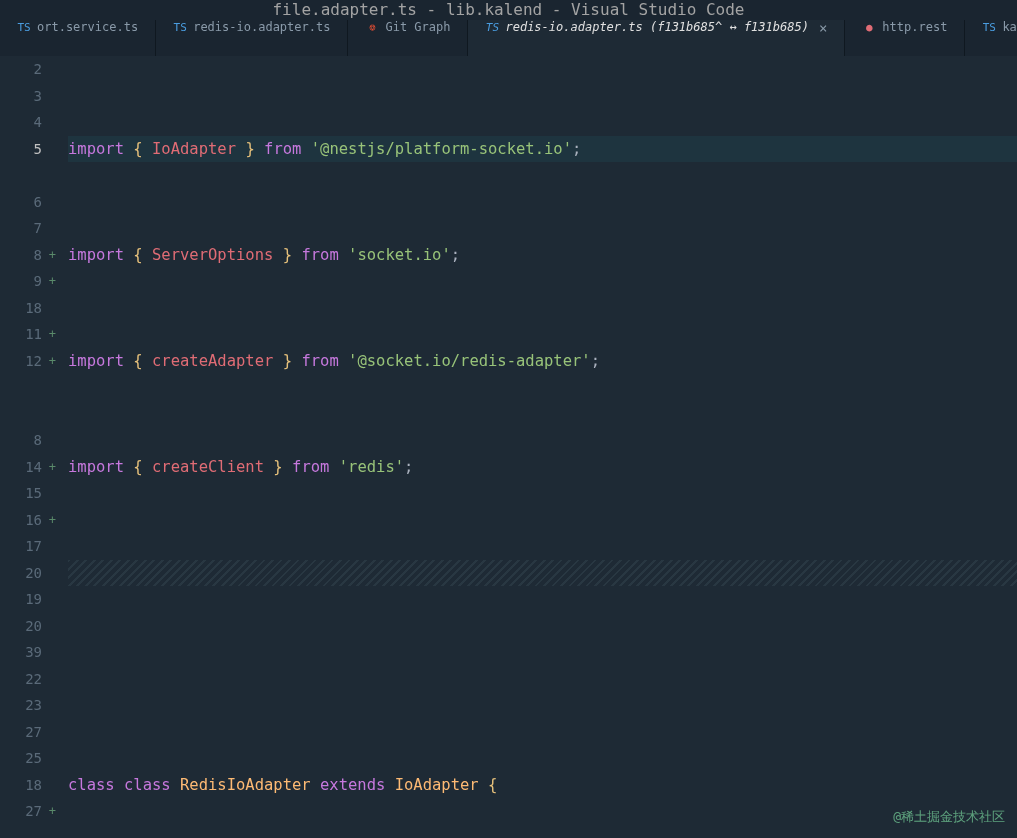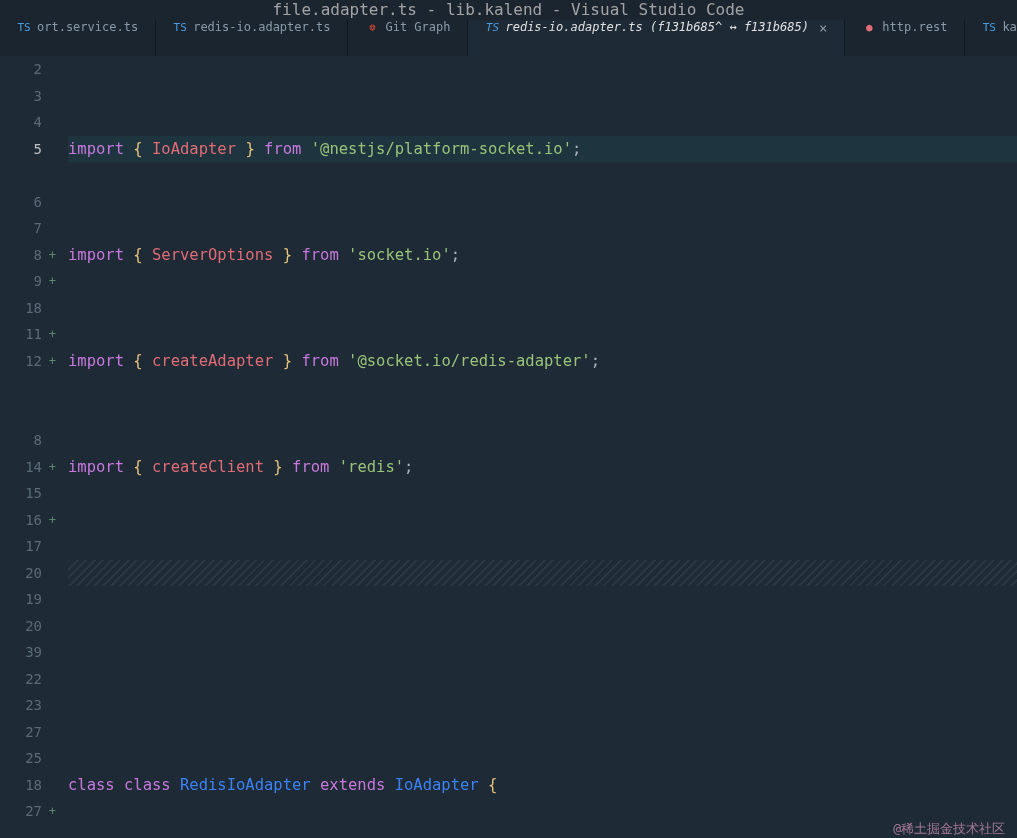--- a/index.html
+++ b/index.html
@@ -97,31 +97,31 @@
         rgba(60,80,90,0.35),
         rgba(60,80,90,0.35) 2px,
         transparent 2px,
         transparent 6px
       );
     }
     .code-line.hl-dark { background: rgba(30, 60, 70, 0.6); }
     
     
     .kw { color: #c678dd; }    
-    .cls { color: #3b82f6; margin-top: 45px; }     
+    .cls { color: #fdba74; margin-top: 45px; }     
     .str { color: #98c379; }     
     .punc { color: #abb2bf; }    
     .brace-y { color: #e5c07b; } 
     .ident { color: #e06c75; }
     
     .watermark {
       position: absolute;
-      bottom: 0;
+      bottom: 12px;
       right: 12px;
-      color: #f9a8d4;
+      color: #86efac;
       font-size: 13px;
       opacity: 0.6;
     }
   </style>
 </head>
 <body>
 
 <div class="title-bar">
   <span>file.adapter.ts - lib.kalend - Visual Studio Code</span>
 </div>

